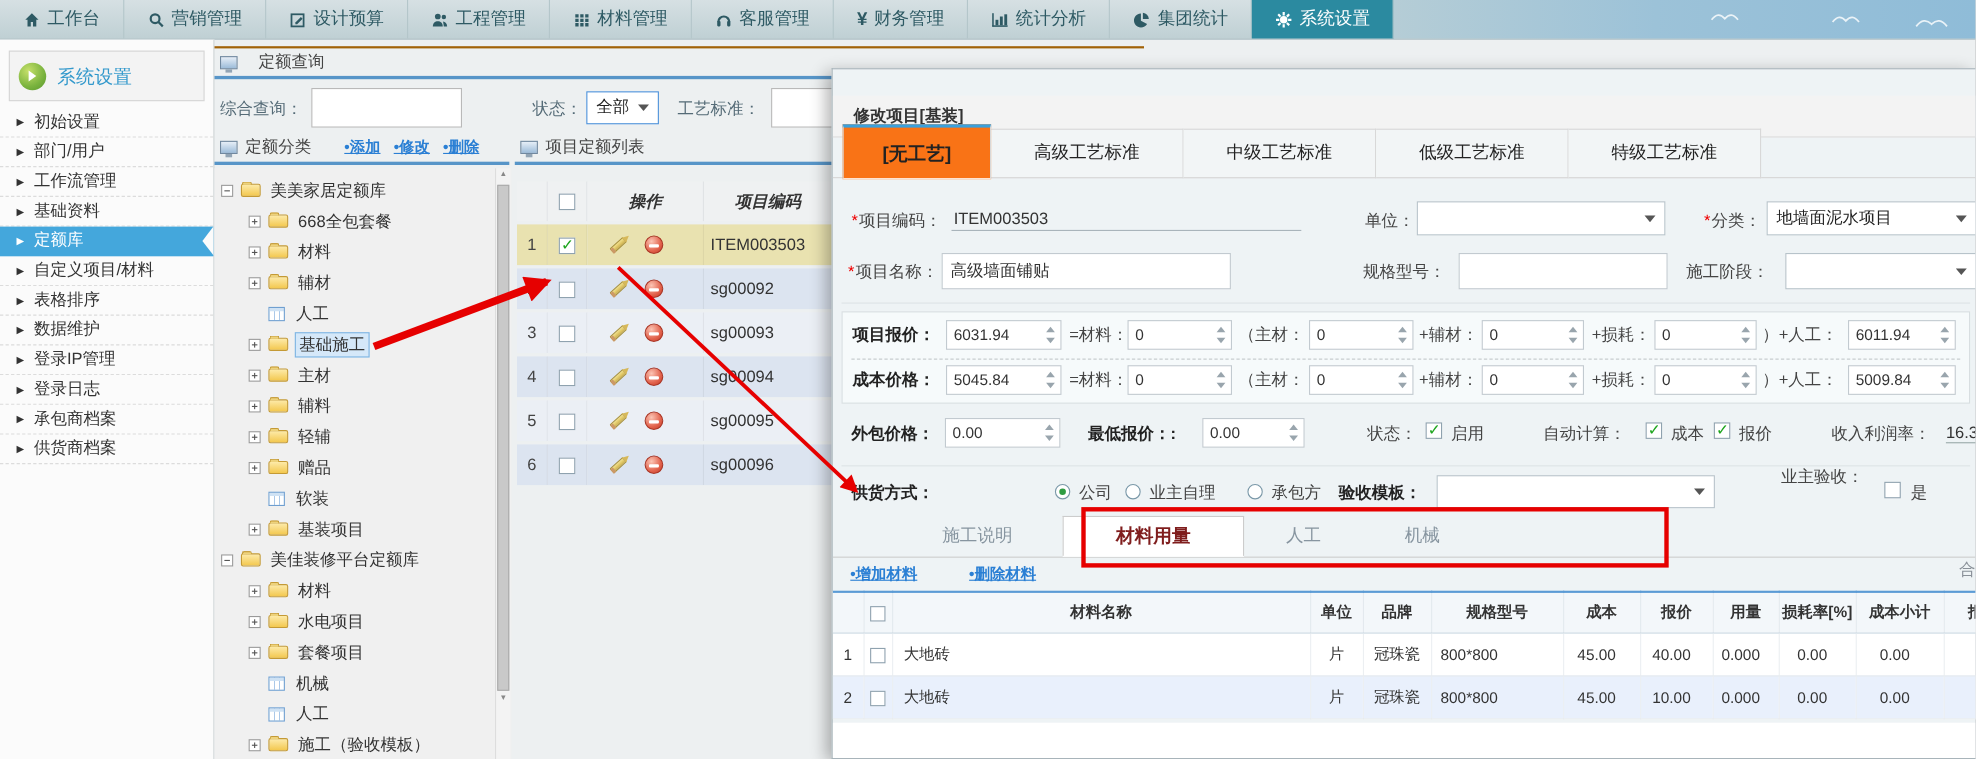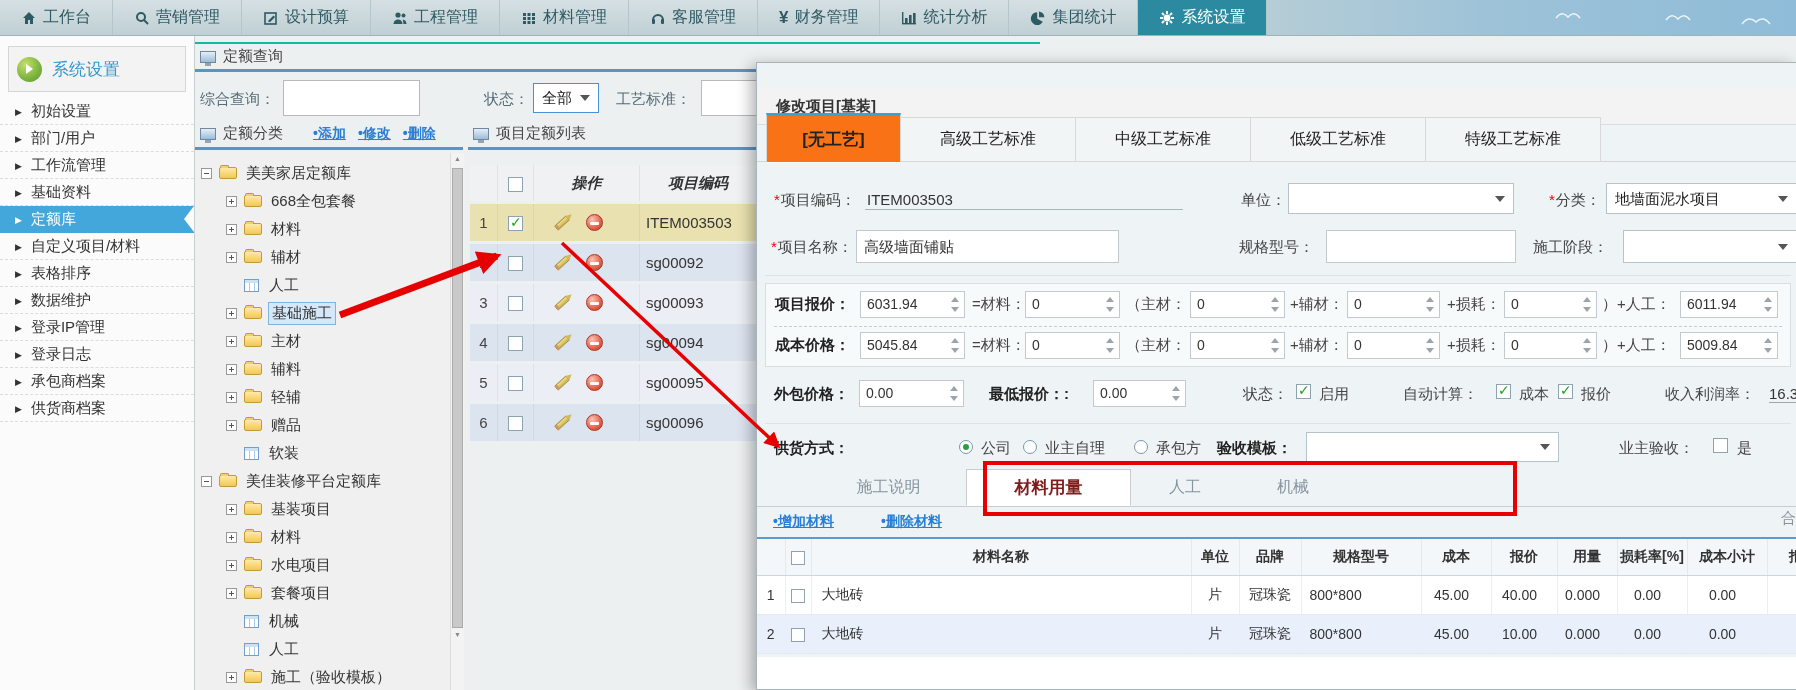--- a/index.html
+++ b/index.html
@@ -251,21 +251,21 @@
       <div class="side-item"><span class="arr">▶</span><span>自定义项目/材料</span></div>
       <div class="side-item"><span class="arr">▶</span><span>表格排序</span></div>
       <div class="side-item"><span class="arr">▶</span><span>数据维护</span></div>
       <div class="side-item"><span class="arr">▶</span><span>登录IP管理</span></div>
       <div class="side-item"><span class="arr">▶</span><span>登录日志</span></div>
       <div class="side-item"><span class="arr">▶</span><span>承包商档案</span></div>
       <div class="side-item"><span class="arr">▶</span><span>供货商档案</span></div>
     </div>
   </div>
 
-  <div class="panel-head" style="left:195px; top:42px; width:845px; border-top:2px solid #14b8a6;">
+  <div class="panel-head" style="left:195px; top:42px; width:845px; border-top:2px solid #a16207;gap:12px;">
     <span class="mon"></span>
     <span>定额查询</span>
   </div>
   <span class="q-label" style="left:200px; top:90px;">综合查询：</span>
   <input class="q-input" style="left: 283px; top: 80px; width: 137px;">
   <span class="q-label" style="left:484px; top:90px;">状态：</span>
   <div class="sel blue" style="left:533px; top:83px; width:66px; height:30px; line-height:28px;">
     <span class="selval">全部</span>
   </div>
   <span class="q-label" style="left:616px; top:90px;">工艺标准：</span>
@@ -329,29 +329,29 @@
       <div class="tnode lv1">
           <span class="exp plus"></span>
           <span class="folder"></span>
           <span class="tlabel">赠品</span>
         </div>
       <div class="tnode lv1">
           <span class="exp-sp"></span>
           <span class="gridic"></span>
           <span class="tlabel">软装</span>
         </div>
+      <div class="tnode lv1">
+          <span class="exp plus"></span>
+          <span class="folder"></span>
+          <span class="tlabel">基装项目</span>
+        </div>
       <div class="tnode">
           <span class="exp minus"></span>
           <span class="folder"></span>
           <span class="tlabel">美佳装修平台定额库</span>
-        </div>
-      <div class="tnode lv1">
-          <span class="exp plus"></span>
-          <span class="folder"></span>
-          <span class="tlabel">基装项目</span>
         </div>
       <div class="tnode lv1">
           <span class="exp plus"></span>
           <span class="folder"></span>
           <span class="tlabel">材料</span>
         </div>
       <div class="tnode lv1">
           <span class="exp plus"></span>
           <span class="folder"></span>
           <span class="tlabel">水电项目</span>
@@ -561,21 +561,21 @@
 
     <span class="flabel" style="left:17px; top:376px;"><b>供货方式：</b></span>
     <span class="rd on" style="left:202px; top:377px;"></span>
     <span class="flabel" style="left:224px; top:376px;">公司</span>
     <span class="rd" style="left:266px; top:377px;"></span>
     <span class="flabel" style="left:288px; top:376px;">业主自理</span>
     <span class="rd" style="left:377px; top:377px;"></span>
     <span class="flabel" style="left:399px; top:376px;">承包方</span>
     <span class="flabel" style="left:460px; top:376px;"><b>验收模板：</b></span>
     <div class="sel" style="left:549px; top:369px; width:253px; height:30px;"><span class="selval"></span></div>
-    <span class="flabel" style="left:862px; top:376px;">业主验收：</span>
+    <span class="flabel" style="left:862px; top:361px;">业主验收：</span>
     <span class="mcb" style="left:956px; top:375px;"></span>
     <span class="flabel" style="left:980px; top:376px;">是</span>
 
     <div class="btabs">
       <div class="btab" style="width:155px;">
           <span>施工说明</span>
         </div>
       <div class="btab active" style="width:165px;">
           <span>材料用量</span>
         </div>

